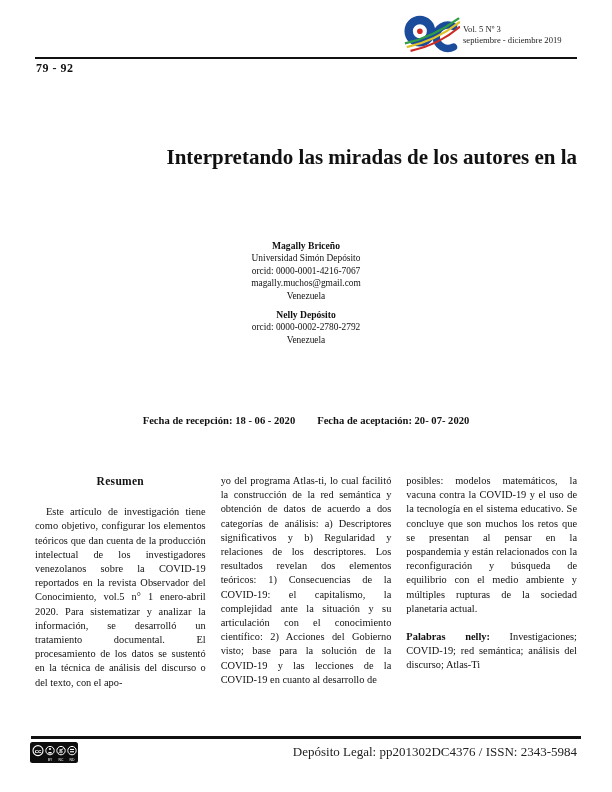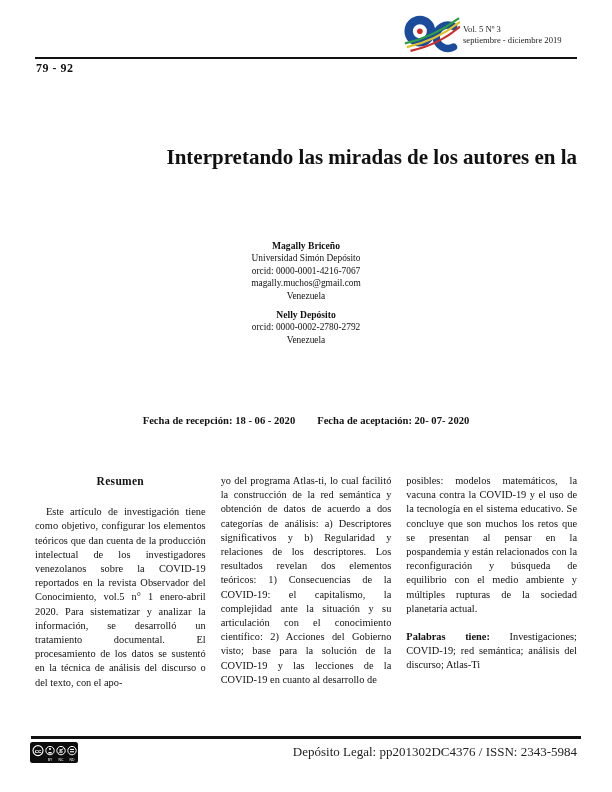--- a/index.html
+++ b/index.html
@@ -118,21 +118,21 @@
     <div class="col">
       <div class="abstract-heading">Resumen</div>
       <div class="indent">Este artículo de investigación tiene como objetivo, configurar los elementos teóricos que dan cuenta de la producción intelectual de los investigadores venezolanos sobre la COVID-19 reportados en la revista Observador del Conocimiento, vol.5 n° 1 enero-abril 2020. Para sistematizar y analizar la información, se desarrolló un tratamiento documental. El procesamiento de los datos se sustentó en la técnica de análisis del discurso o del texto, con el apo-</div>
     </div>
     <div class="col">
       <div>yo del programa Atlas-ti, lo cual facilitó la construcción de la red semántica y obtención de datos de acuerdo a dos categorías de análisis: a) Descriptores significativos y b) Regularidad y relaciones de los descriptores. Los resultados revelan dos elementos teóricos: 1) Consecuencias de la COVID-19: el capitalismo, la complejidad ante la situación y su articulación con el conocimiento científico: 2) Acciones del Gobierno visto; base para la solución de la COVID-19 y las lecciones de la COVID-19 en cuanto al desarrollo de</div>
     </div>
     <div class="col">
       <div>posibles: modelos matemáticos, la vacuna contra la COVID-19 y el uso de la tecnología en el sistema educativo. Se concluye que son muchos los retos que se presentan al pensar en la pospandemia y están relacionados con la reconfiguración y búsqueda de equilibrio con el medio ambiente y múltiples rupturas de la sociedad planetaria actual.</div>
       <div class="keywords-para">
-        <span class="kw-label">Palabras tiene:</span><span> Investigaciones; COVID-19; red semántica; análisis del discurso; Atlas-Ti</span>
+        <span class="kw-label">Palabras nelly:</span><span> Investigaciones; COVID-19; red semántica; análisis del discurso; Atlas-Ti</span>
       </div>
     </div>
   </div>
 
   <div class="footer-rule"></div>
 
   <div class="cc-badge">
     <svg width="48" height="21" viewBox="0 0 48 21" aria-hidden="true">
       <rect x="0" y="0" width="48" height="21" rx="2.5" fill="#0d0d0d"></rect>
 

